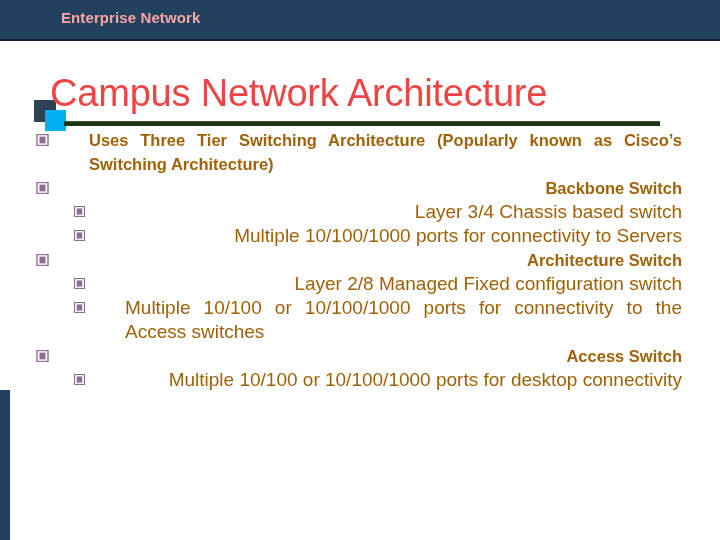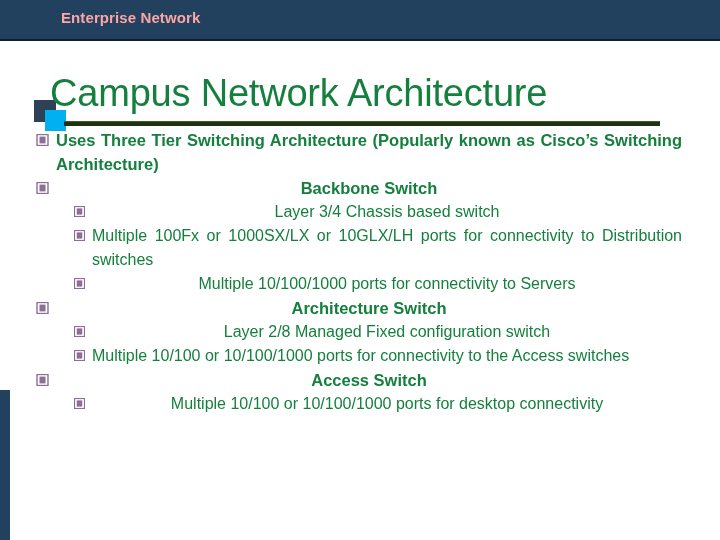--- a/index.html
+++ b/index.html
@@ -67,21 +67,21 @@
   }
 
   
   #slide-title {
     position: absolute;
     left: 50px;
     top: 71px;
     width: 650px;
     font-size: 38px;
     font-weight: normal;
-    color: #15803d;
+    color: #ef4444;
     line-height: 44px;
     white-space: nowrap;
     letter-spacing: -0.2px;
   }
   #title-underline {
     position: absolute;
     left: 64px;
     top: 121px;
     width: 596px;
     height: 4px;
@@ -103,44 +103,45 @@
   }
   .bullet-icon {
     flex: 0 0 auto;
     position: relative;
     display: inline-block;
   }
   .bullet-icon svg { display: block; }
 
   .bullet-text {
     flex: 1 1 auto;
-    color: #15803d;
+    color: #a16207;
     text-align: justify;
     text-justify: inter-word;
+    margin-left: 33px;
   }
 
   
   .lvl1 { margin-bottom: 0px; }
   .lvl1 .bullet-icon { width: 13px; height: 12px; margin-top: 6px; margin-right: 7px; }
   .lvl1 .bullet-text {
     font-size: 16.5px;
     font-weight: bold;
     line-height: 24px;
   }
 
   
   .lvl2 { margin-left: 38px; }
   .lvl2 .bullet-icon { width: 11px; height: 11px; margin-top: 6px; margin-right: 7px; }
   .lvl2 .bullet-text {
-    font-size: 16px;
+    font-size: 19px;
     font-weight: normal;
     line-height: 24px;
   }
 
-  .no-justify .bullet-text { text-align: center; }
+  .no-justify .bullet-text { text-align: right; }
 </style>
 </head>
 <body>
 
 <div id="header-bar">
   <div class="header-title">Enterprise Network</div>
 </div>
 
 <div id="left-accent-bar"></div>
 
@@ -171,72 +172,63 @@
     </div>
     <div class="bullet-row lvl2 no-justify">
       <span class="bullet-icon">
         <svg viewBox="0 0 12 12" width="100%" height="100%">
           <rect x="0.5" y="0.5" width="11" height="11" fill="none" stroke="#8e6e96" stroke-width="1.4"></rect>
           <rect x="3" y="2.6" width="6" height="6.8" fill="#8e6e96"></rect>
         </svg>
       </span>
       <span class="bullet-text">Layer 3/4 Chassis based switch</span>
     </div>
+    <div class="bullet-row lvl2 no-justify">
+      <span class="bullet-icon">
+        <svg viewBox="0 0 12 12" width="100%" height="100%">
+          <rect x="0.5" y="0.5" width="11" height="11" fill="none" stroke="#8e6e96" stroke-width="1.4"></rect>
+          <rect x="3" y="2.6" width="6" height="6.8" fill="#8e6e96"></rect>
+        </svg>
+      </span>
+      <span class="bullet-text">Multiple 10/100/1000 ports for connectivity to Servers</span>
+    </div>
+    <div class="bullet-row lvl1 no-justify">
+      <span class="bullet-icon">
+        <svg viewBox="0 0 12 12" width="100%" height="100%">
+          <rect x="0.5" y="0.5" width="11" height="11" fill="none" stroke="#8e6e96" stroke-width="1.4"></rect>
+          <rect x="3" y="2.6" width="6" height="6.8" fill="#8e6e96"></rect>
+        </svg>
+      </span>
+      <span class="bullet-text">Architecture Switch</span>
+    </div>
+    <div class="bullet-row lvl2 no-justify">
+      <span class="bullet-icon">
+        <svg viewBox="0 0 12 12" width="100%" height="100%">
+          <rect x="0.5" y="0.5" width="11" height="11" fill="none" stroke="#8e6e96" stroke-width="1.4"></rect>
+          <rect x="3" y="2.6" width="6" height="6.8" fill="#8e6e96"></rect>
+        </svg>
+      </span>
+      <span class="bullet-text">Layer 2/8 Managed Fixed configuration switch</span>
+    </div>
     <div class="bullet-row lvl2">
       <span class="bullet-icon">
         <svg viewBox="0 0 12 12" width="100%" height="100%">
           <rect x="0.5" y="0.5" width="11" height="11" fill="none" stroke="#8e6e96" stroke-width="1.4"></rect>
           <rect x="3" y="2.6" width="6" height="6.8" fill="#8e6e96"></rect>
         </svg>
       </span>
-      <span class="bullet-text">Multiple 100Fx or 1000SX/LX or 10GLX/LH ports for connectivity to Distribution switches</span>
-    </div>
-    <div class="bullet-row lvl2 no-justify">
-      <span class="bullet-icon">
-        <svg viewBox="0 0 12 12" width="100%" height="100%">
-          <rect x="0.5" y="0.5" width="11" height="11" fill="none" stroke="#8e6e96" stroke-width="1.4"></rect>
-          <rect x="3" y="2.6" width="6" height="6.8" fill="#8e6e96"></rect>
-        </svg>
-      </span>
-      <span class="bullet-text">Multiple 10/100/1000 ports for connectivity to Servers</span>
+      <span class="bullet-text">Multiple 10/100 or 10/100/1000 ports for connectivity to the Access switches</span>
     </div>
     <div class="bullet-row lvl1 no-justify">
       <span class="bullet-icon">
         <svg viewBox="0 0 12 12" width="100%" height="100%">
           <rect x="0.5" y="0.5" width="11" height="11" fill="none" stroke="#8e6e96" stroke-width="1.4"></rect>
           <rect x="3" y="2.6" width="6" height="6.8" fill="#8e6e96"></rect>
         </svg>
       </span>
-      <span class="bullet-text">Architecture Switch</span>
-    </div>
-    <div class="bullet-row lvl2 no-justify">
-      <span class="bullet-icon">
-        <svg viewBox="0 0 12 12" width="100%" height="100%">
-          <rect x="0.5" y="0.5" width="11" height="11" fill="none" stroke="#8e6e96" stroke-width="1.4"></rect>
-          <rect x="3" y="2.6" width="6" height="6.8" fill="#8e6e96"></rect>
-        </svg>
-      </span>
-      <span class="bullet-text">Layer 2/8 Managed Fixed configuration switch</span>
-    </div>
-    <div class="bullet-row lvl2">
-      <span class="bullet-icon">
-        <svg viewBox="0 0 12 12" width="100%" height="100%">
-          <rect x="0.5" y="0.5" width="11" height="11" fill="none" stroke="#8e6e96" stroke-width="1.4"></rect>
-          <rect x="3" y="2.6" width="6" height="6.8" fill="#8e6e96"></rect>
-        </svg>
-      </span>
-      <span class="bullet-text">Multiple 10/100 or 10/100/1000 ports for connectivity to the Access switches</span>
-    </div>
-    <div class="bullet-row lvl1 no-justify">
-      <span class="bullet-icon">
-        <svg viewBox="0 0 12 12" width="100%" height="100%">
-          <rect x="0.5" y="0.5" width="11" height="11" fill="none" stroke="#8e6e96" stroke-width="1.4"></rect>
-          <rect x="3" y="2.6" width="6" height="6.8" fill="#8e6e96"></rect>
-        </svg>
-      </span>
       <span class="bullet-text">Access Switch</span>
     </div>
     <div class="bullet-row lvl2 no-justify">
       <span class="bullet-icon">
         <svg viewBox="0 0 12 12" width="100%" height="100%">
           <rect x="0.5" y="0.5" width="11" height="11" fill="none" stroke="#8e6e96" stroke-width="1.4"></rect>
           <rect x="3" y="2.6" width="6" height="6.8" fill="#8e6e96"></rect>
         </svg>
       </span>
       <span class="bullet-text">Multiple 10/100 or 10/100/1000 ports for desktop connectivity</span>

